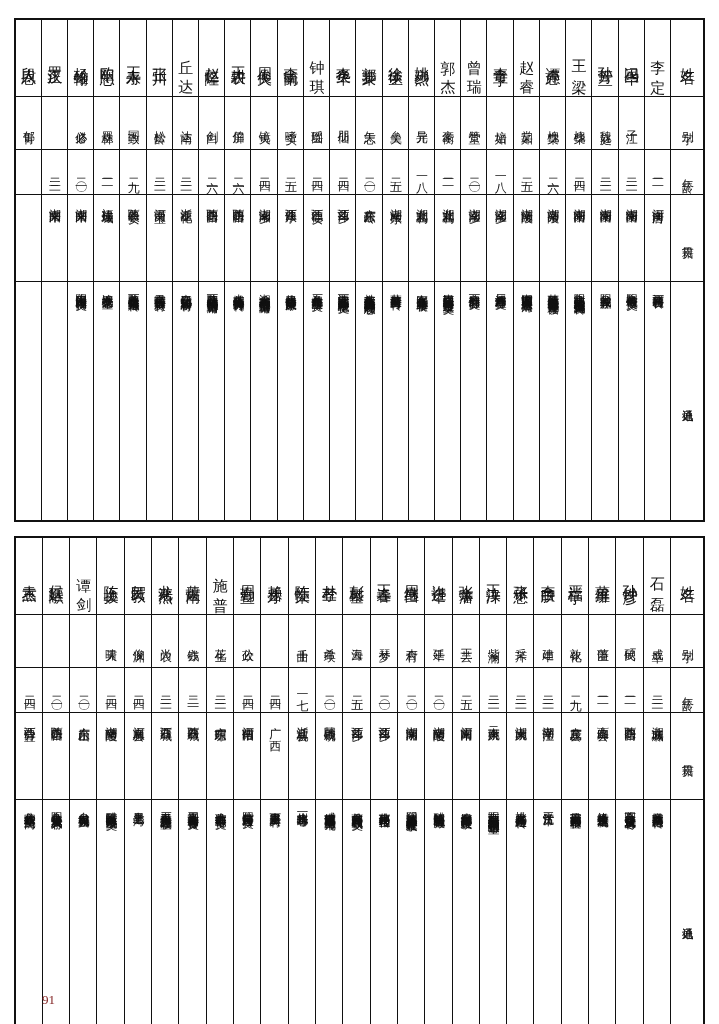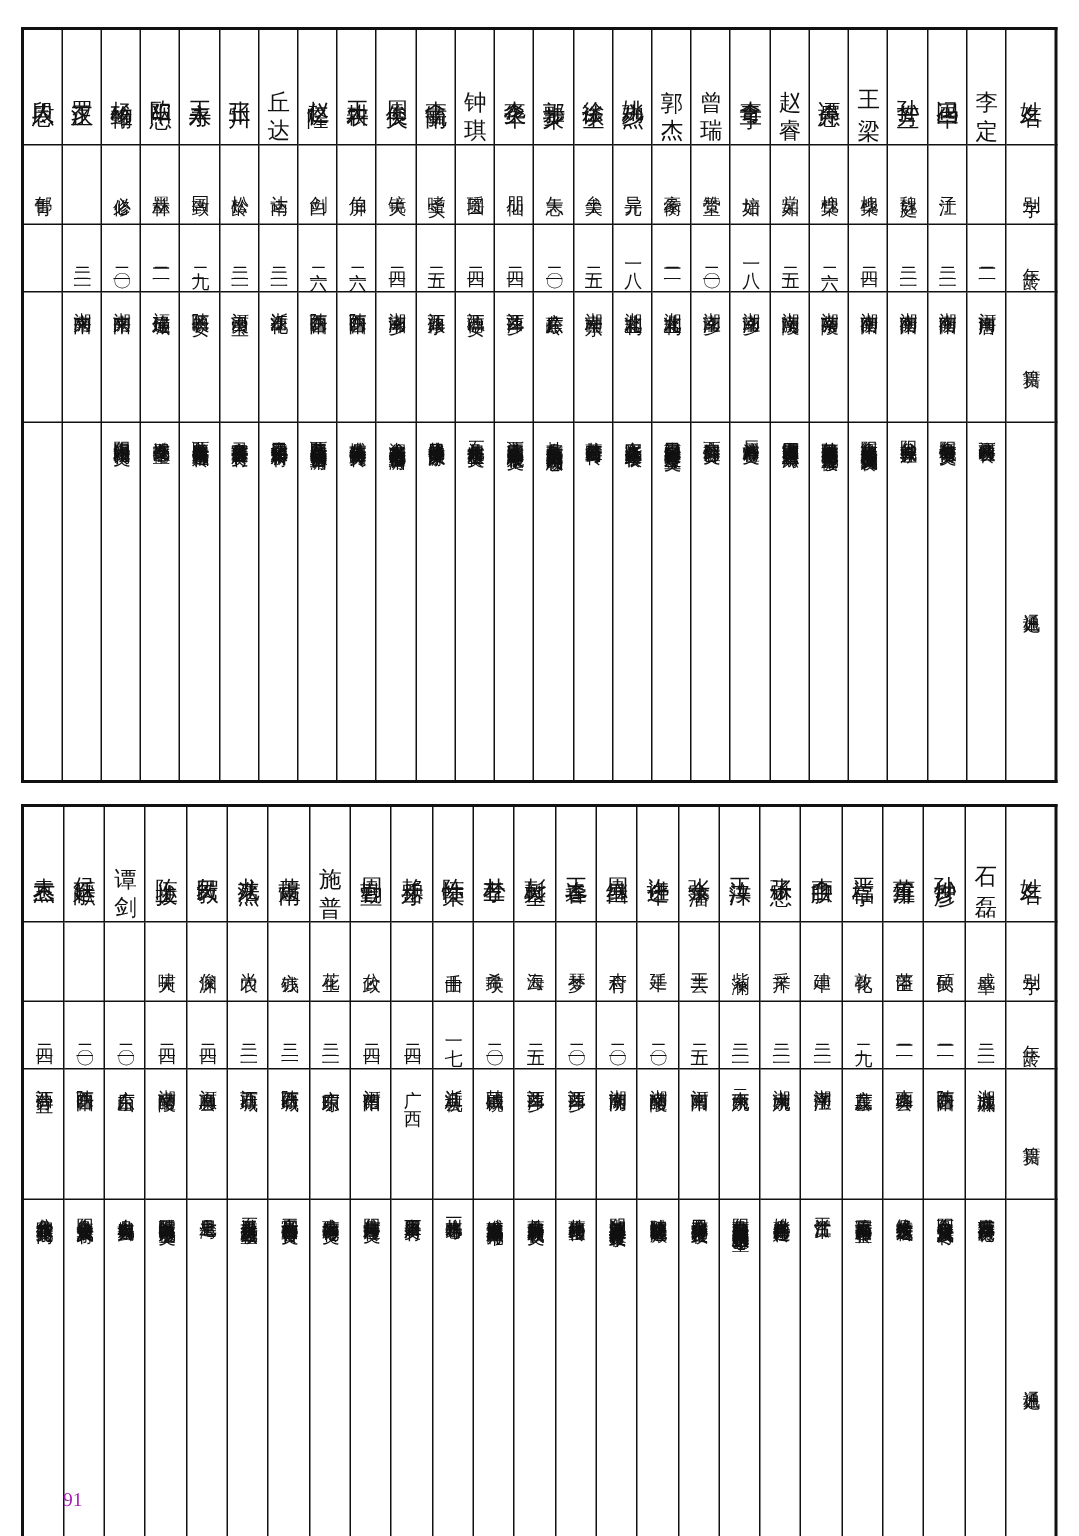--- a/index.html
+++ b/index.html
@@ -50,21 +50,21 @@
   .r-native .vtext{font-size:12px;letter-spacing:1px;}
   .r-addr td{height:238px;}
   .r-addr .vtext{font-size:11.5px;letter-spacing:0.5px;line-height:1.18;}
   .hdrcol{width:32px;}
   .block2{margin-top:14px;}
   .pagenum{
     position:absolute;
     left:42px;bottom:16px;
     font-size:13px;
     font-family:"Liberation Serif",serif;
-    color:#a21caf;
+    color:#7f1d1d;
   }
   .cellwrap{
     height:100%;
     display:flex;
     align-items:flex-start;
     justify-content:center;
     padding-top:3px;
     box-sizing:border-box;
   }
   .r-addr .cellwrap{align-items:flex-start;}

